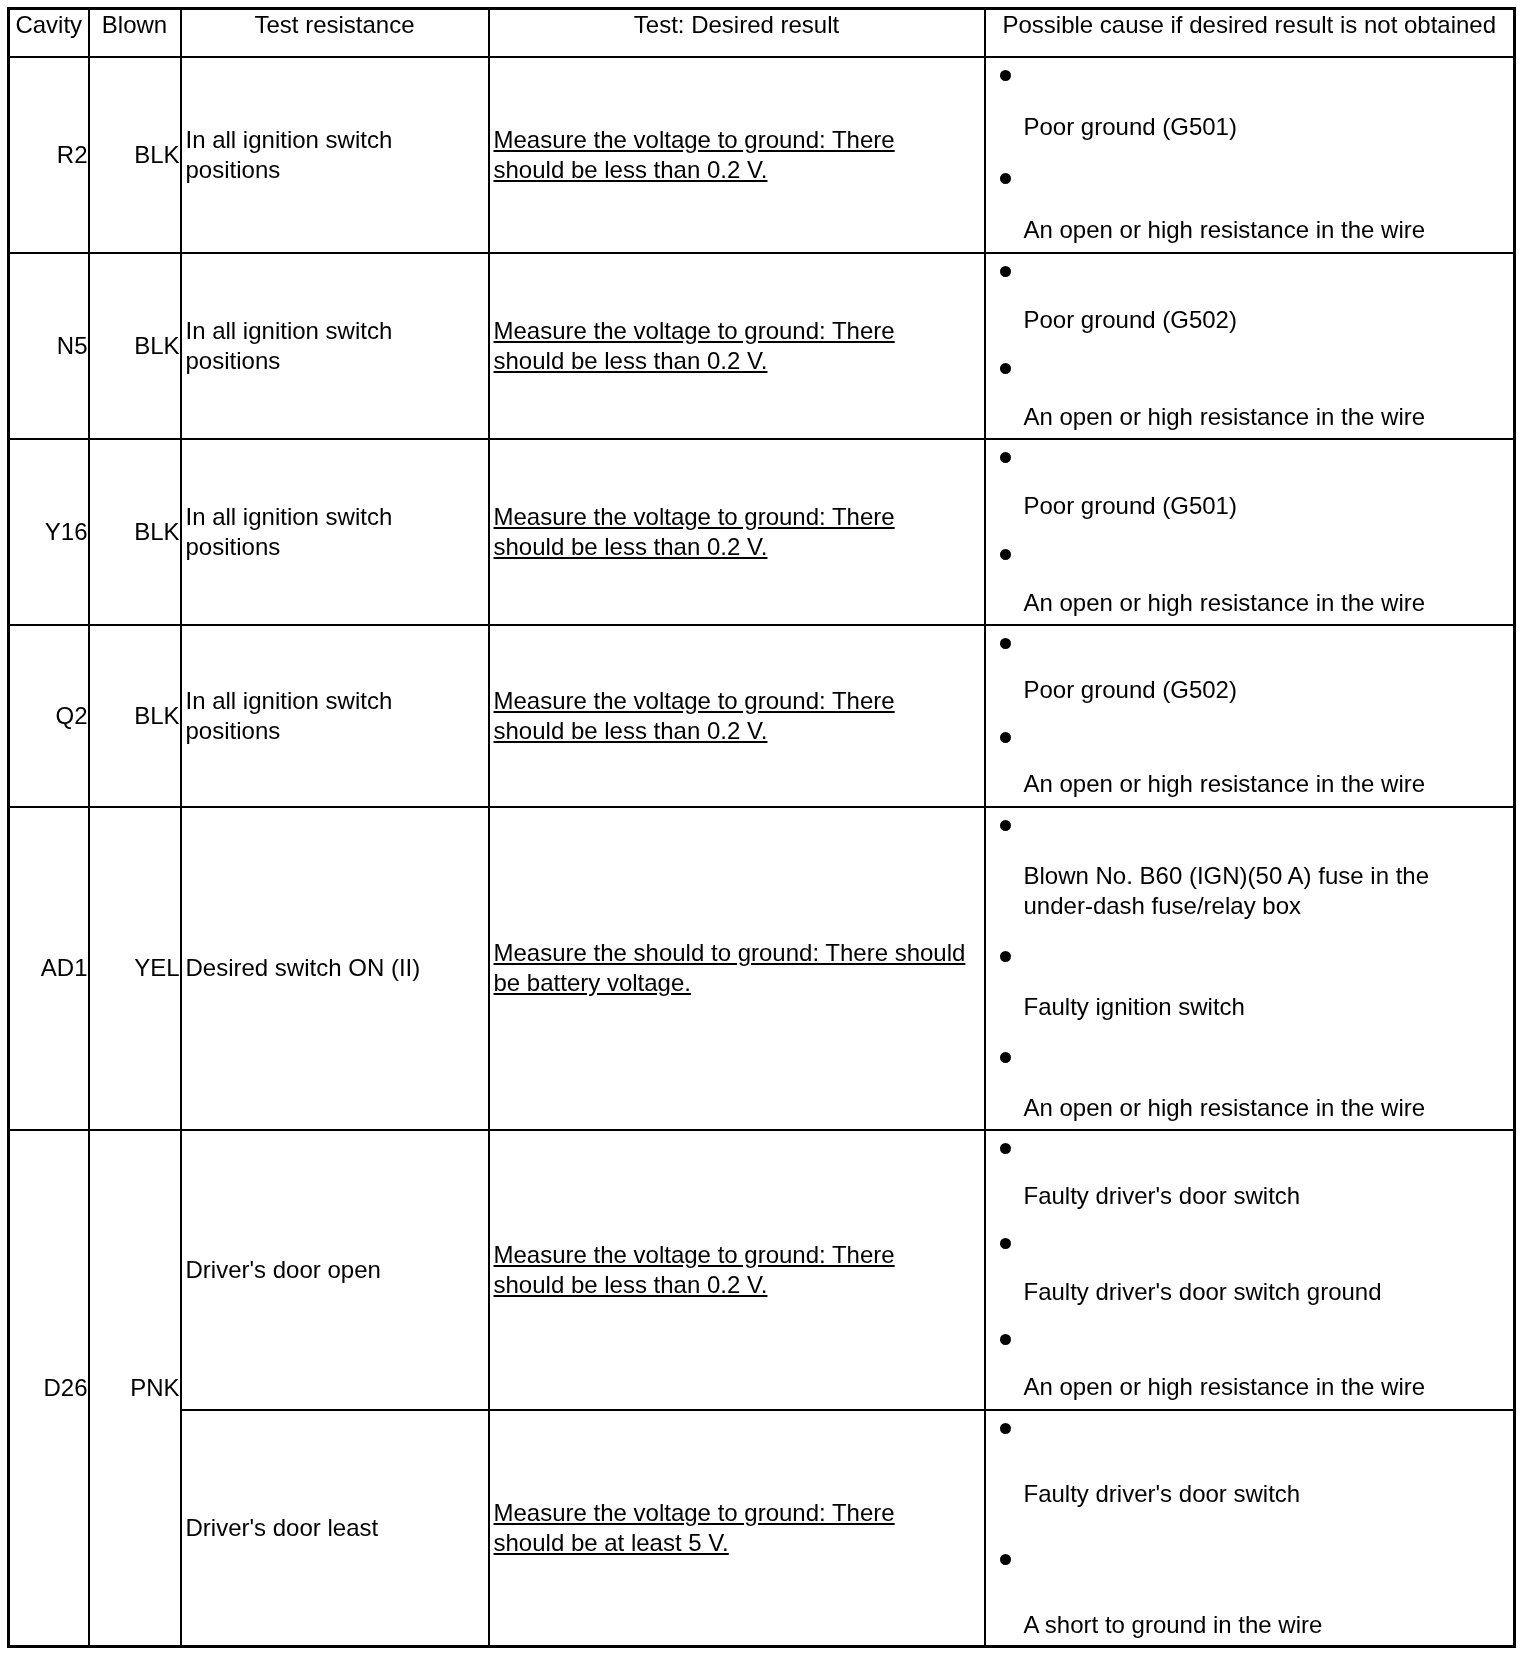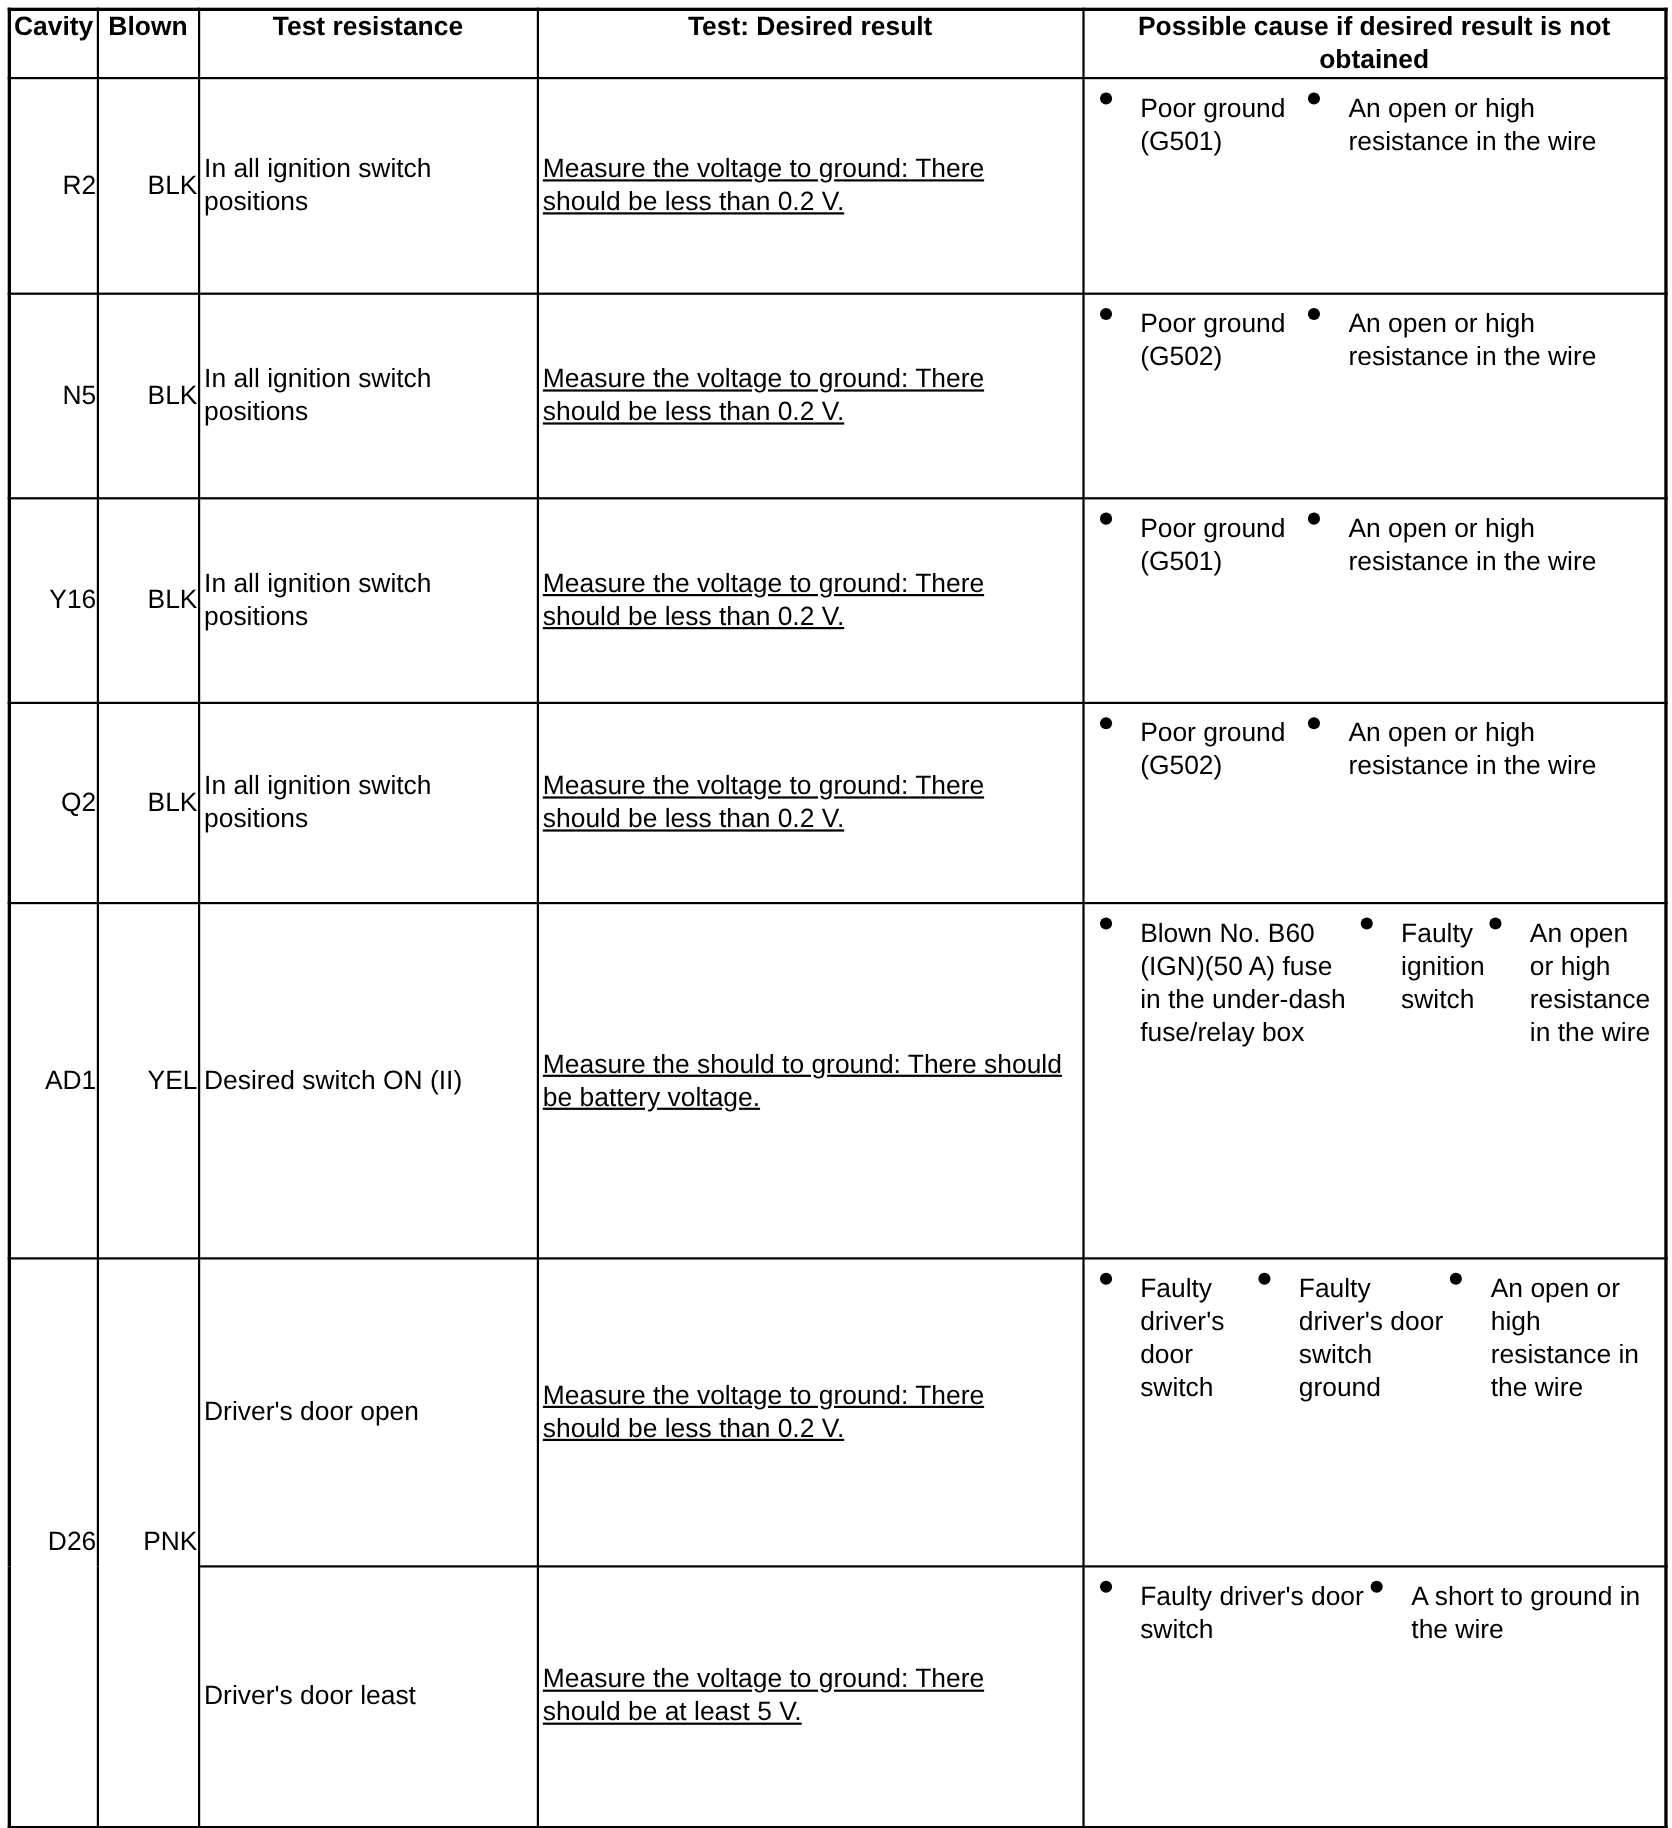--- a/index.html
+++ b/index.html
@@ -23,21 +23,21 @@
     border: 3px solid #000;
   }
   table.tt th, table.tt td {
     border: 2px solid #000;
     font-size: 24px;
     line-height: 1.25;
     padding: 0;
     overflow: hidden;
   }
   th.hdr {
-    font-weight: bold;
+    font-weight: normal;
     text-align: center;
     vertical-align: top;
     line-height: 1.12;
     padding: 2px 4px;
     height: 48px;
     box-sizing: border-box;
   }
   td.c-center {
     text-align: right;
     vertical-align: middle;
@@ -52,21 +52,21 @@
     vertical-align: middle;
     text-align: left;
     text-decoration: underline;
   }
   td.c-res .res { padding: 0 18px 0 4px; }
   td.c-causes {
     vertical-align: top;
   }
   .causes {
     display: flex;
-    flex-direction: row;
+    flex-direction: column;
     justify-content: space-between;
     box-sizing: border-box;
     padding: 12px 6px 4px 12px;
   }
   .bullet {
     display: block;
     width: 11px;
     height: 11px;
     border-radius: 50%;
     background: #000;

